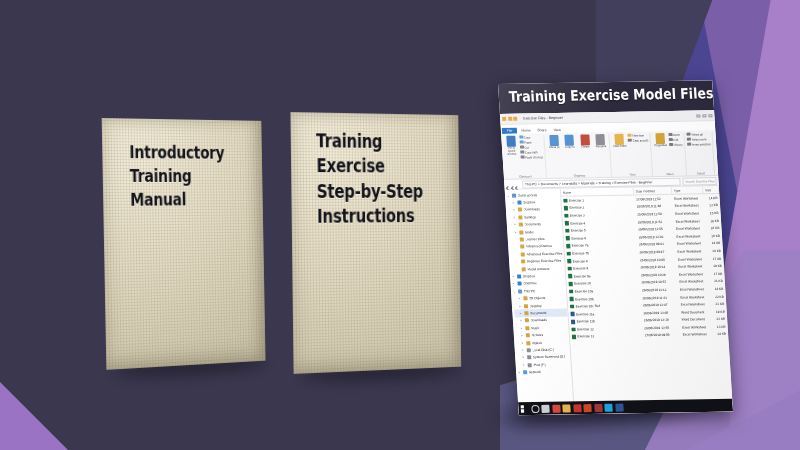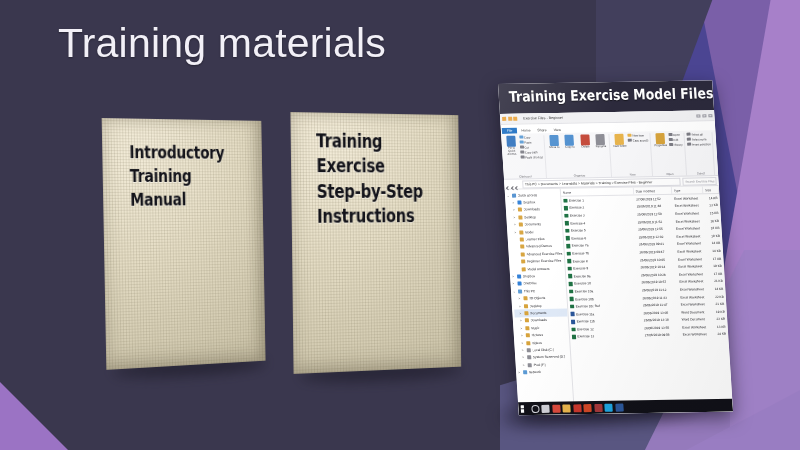--- a/index.html
+++ b/index.html
@@ -238,21 +238,20 @@
 
   <div class="shape wedge-indigo"></div>
   <div class="shape wedge-mid"></div>
   <div class="shape wedge-light"></div>
   <div class="shape wedge-slate"></div>
   <div class="shape wedge-light2"></div>
   <div class="shape wedge-violetbr"></div>
   <div class="shape wedge-bl"></div>
   <div class="shape wedge-topdark"></div>
 
-  <div id="slide-title">Training materials</div>
 
   <div class="board" id="book-1">
     <div class="shadow"></div>
     <div class="spine"></div>
     <div class="face">
       <div class="title"><span>Introductory</span><br><span>Training</span><br><span>Manual</span></div>
     </div>
   </div>
 
   <div class="board" id="book-2">

